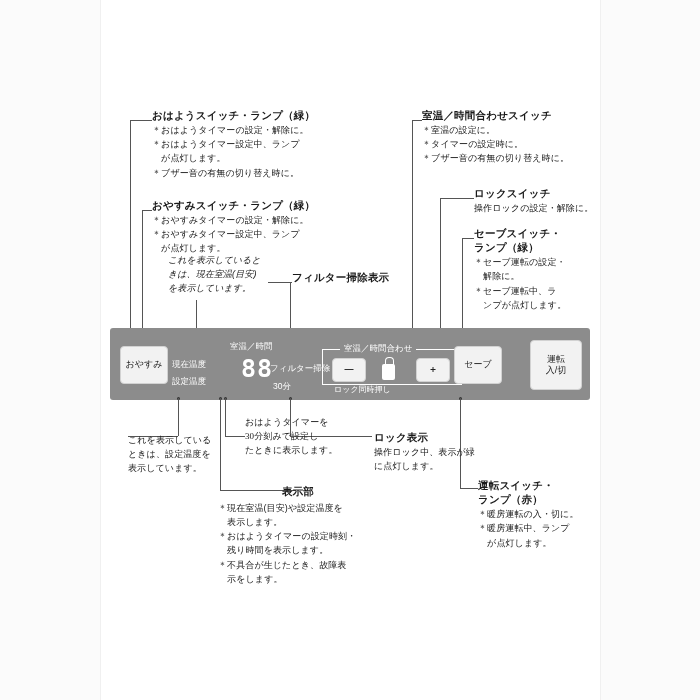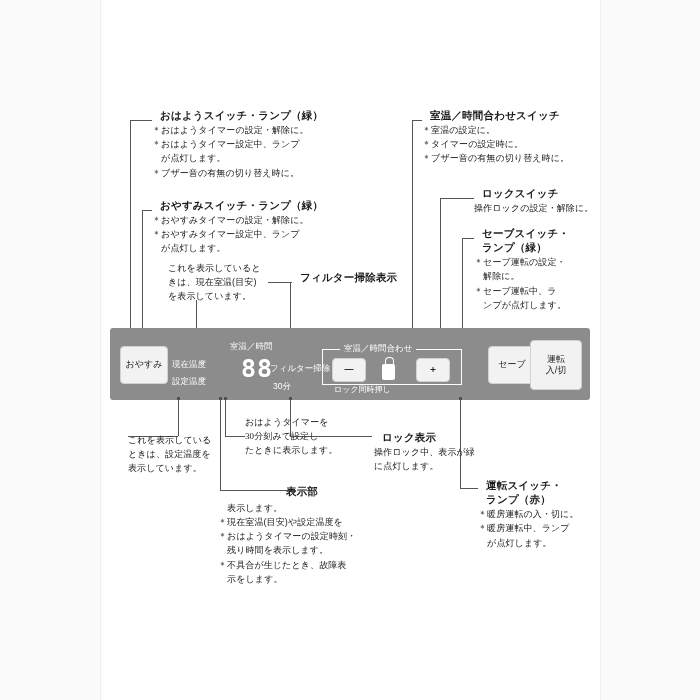--- a/index.html
+++ b/index.html
@@ -35,21 +35,20 @@
   
   .block {
     position: absolute;
     line-height: 1.35;
   }
   .block .ttl {
     font-weight: bold;
     font-size: 10.5px;
     letter-spacing: .2px;
     white-space: nowrap;
-    margin-left: 8px;
   }
   .block .line {
     font-size: 9px;
     letter-spacing: .1px;
     margin-top: 2px;
   }
   .block .line.gap { margin-top: 2px; }
   .block.center { text-align: center; }
 
   
@@ -178,21 +177,21 @@
     border-radius: 4px 4px 0 0;
   }
   #lock-note {
     position: absolute;
     left: 224px; top: 56px;
     color: #ffffff;
     font-size: 8px;
     white-space: nowrap;
   }
   #btn-save {
-    left: 378px; top: 18px; width: 46px; height: 36px;
+    left: 344px; top: 18px; width: 46px; height: 36px;
     border-radius: 5px;
     font-family: Liberation Serif, serif;
   }
   #btn-power {
     left: 420px; top: 12px; width: 50px; height: 48px;
     border-radius: 5px;
   }
 </style>
 </head>
 <body>
@@ -210,21 +209,21 @@
     <div class="line">＊ブザー音の有無の切り替え時に。</div>
   </div>
 
   <div class="block" style="left:152px; top:198px; width:200px;">
     <div class="ttl">おやすみスイッチ・ランプ（緑）</div>
     <div class="line gap">＊おやすみタイマーの設定・解除に。</div>
     <div class="line gap">＊おやすみタイマー設定中、ランプ</div>
     <div class="line">　が点灯します。</div>
   </div>
 
-  <div class="block" style="left:168px; top:260px; width:130px;">
+  <div class="block" style="left:168px; top:252px; width:130px;font-style:italic;">
     <div class="line">これを表示していると</div>
     <div class="line">きは、現在室温(目安)</div>
     <div class="line">を表示しています。</div>
   </div>
 
   <div class="block" style="left:292px; top:270px; width:120px;">
     <div class="ttl">フィルター掃除表示</div>
   </div>
 
   <div class="block" style="left:422px; top:108px; width:170px;">
@@ -349,22 +348,22 @@
   <div class="block" style="left:374px; top:430px; width:140px;">
     <div class="ttl">ロック表示</div>
     <div class="line">操作ロック中、表示が緑</div>
     <div class="line">に点灯します。</div>
   </div>
 
   <div class="block center" style="left:218px; top:484px; width:160px;text-align:center;">
     <div class="ttl">表示部</div>
   </div>
   <div class="block" style="left:218px; top:500px; width:180px;">
+    <div class="line">＊現在室温(目安)や設定温度を</div>
     <div class="line">　表示します。</div>
-    <div class="line">＊現在室温(目安)や設定温度を</div>
     <div class="line gap">＊おはようタイマーの設定時刻・</div>
     <div class="line">　残り時間を表示します。</div>
     <div class="line gap">＊不具合が生じたとき、故障表</div>
     <div class="line">　示をします。</div>
   </div>
 
   <div class="block" style="left:478px; top:478px; width:140px;">
     <div class="ttl">運転スイッチ・</div>
     <div class="ttl">ランプ（赤）</div>
     <div class="line gap">＊暖房運転の入・切に。</div>

